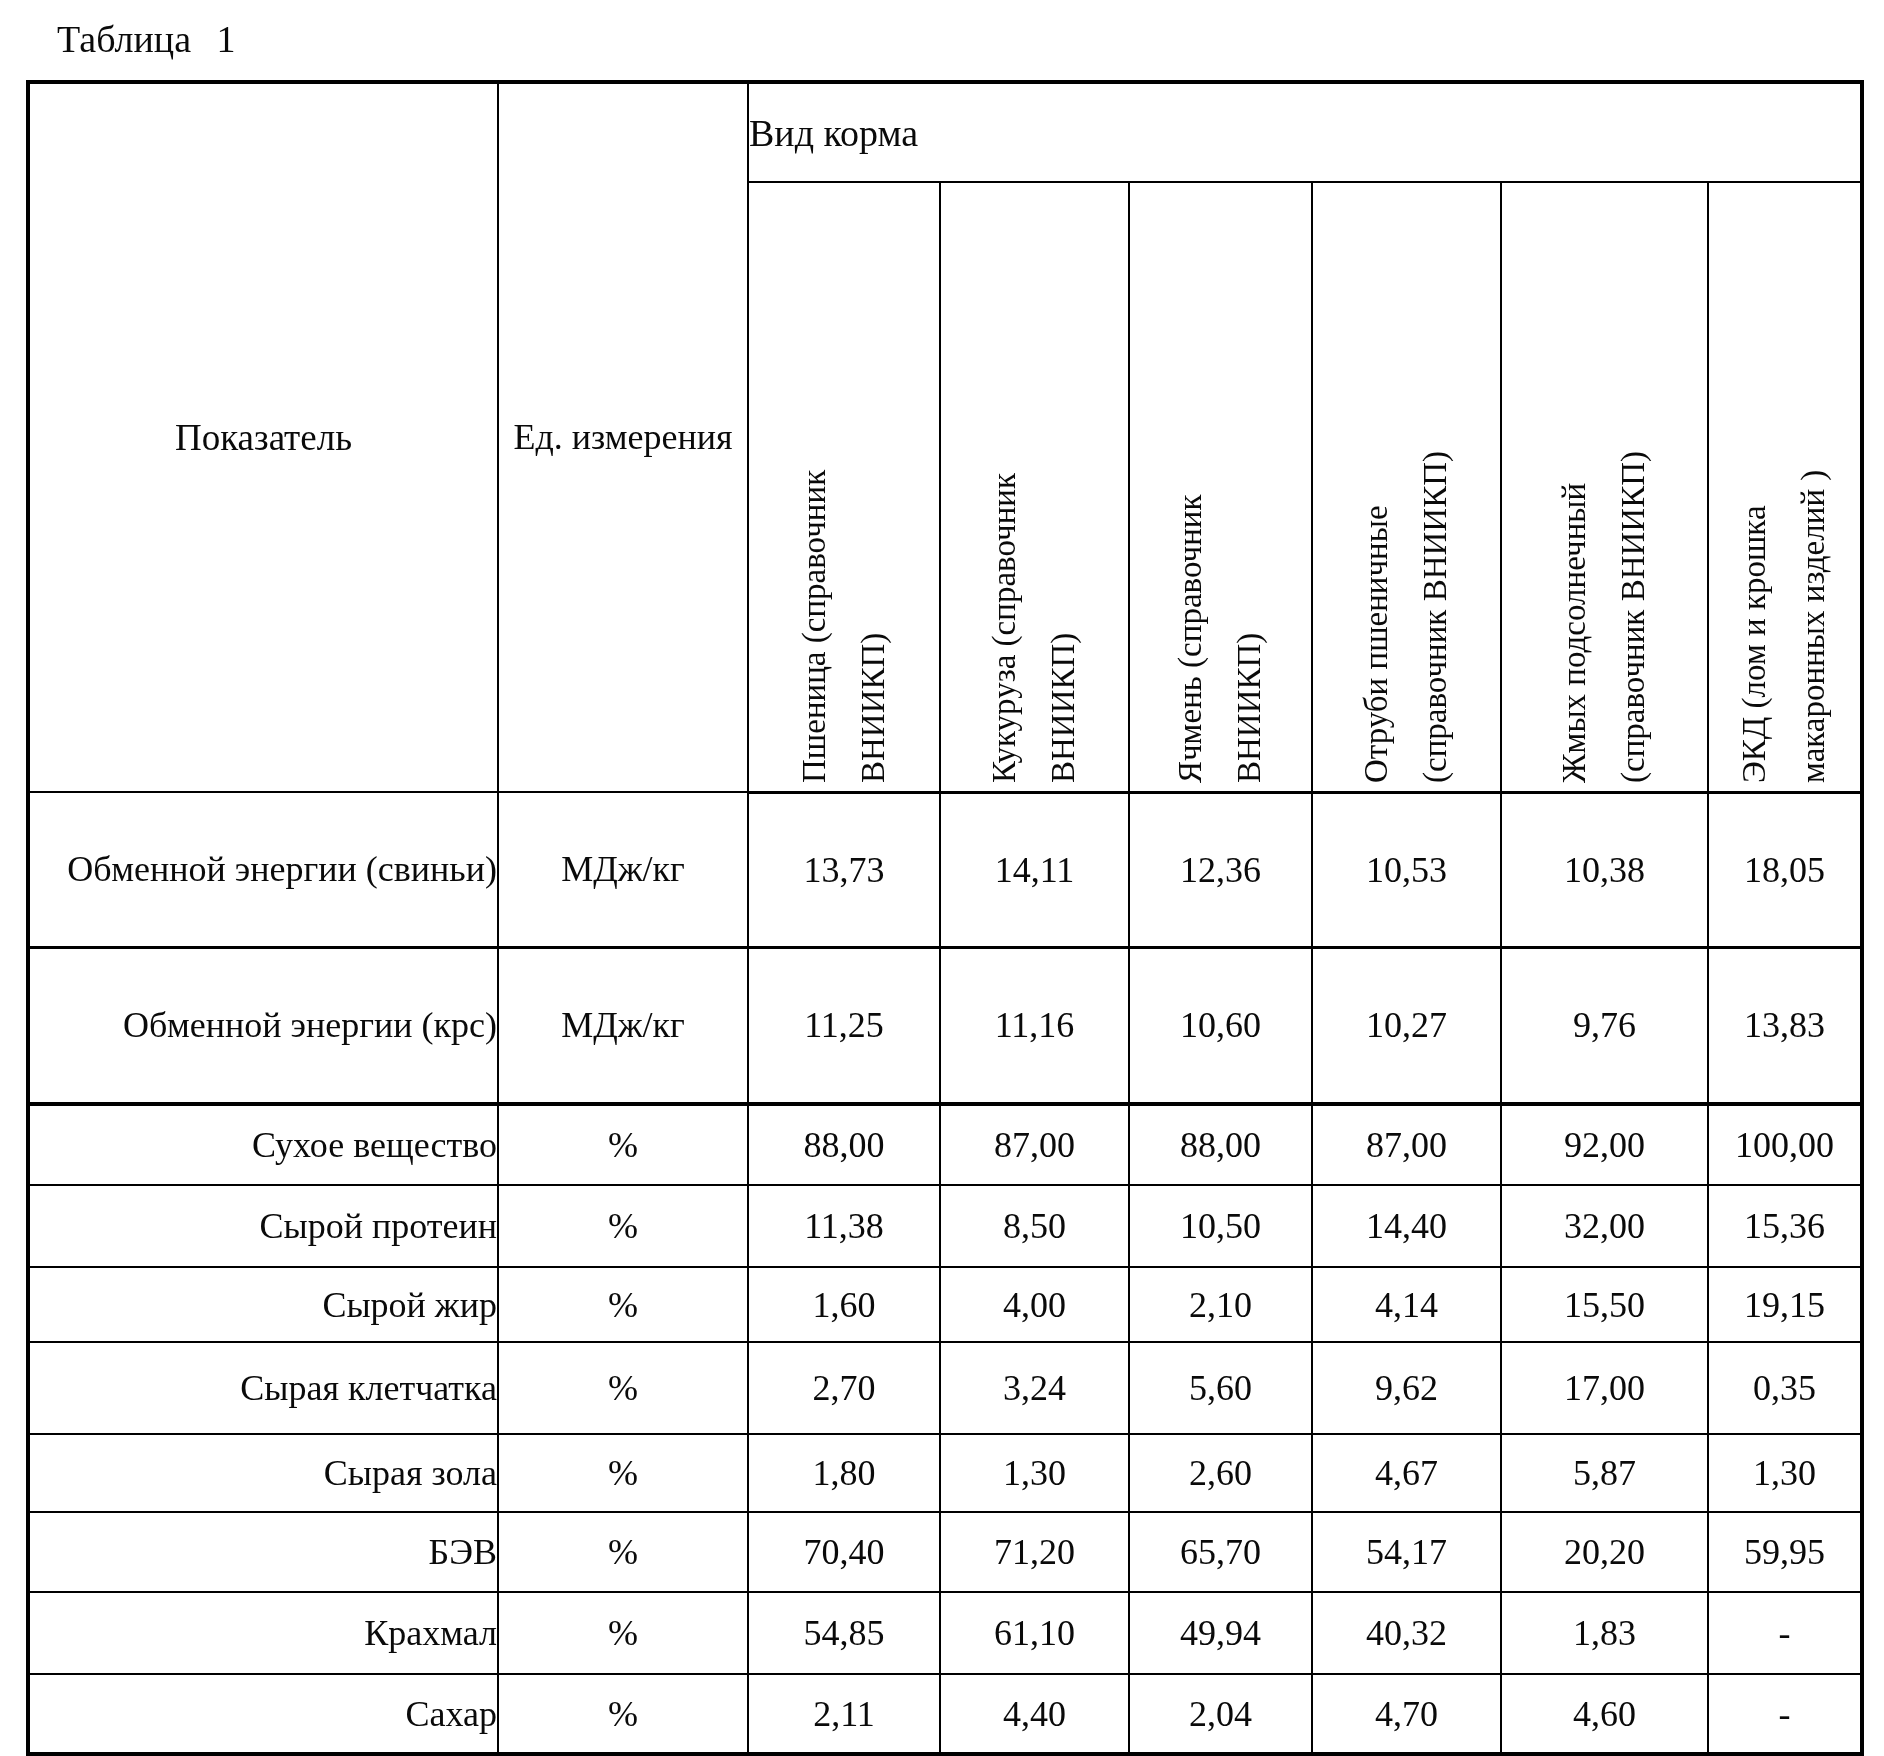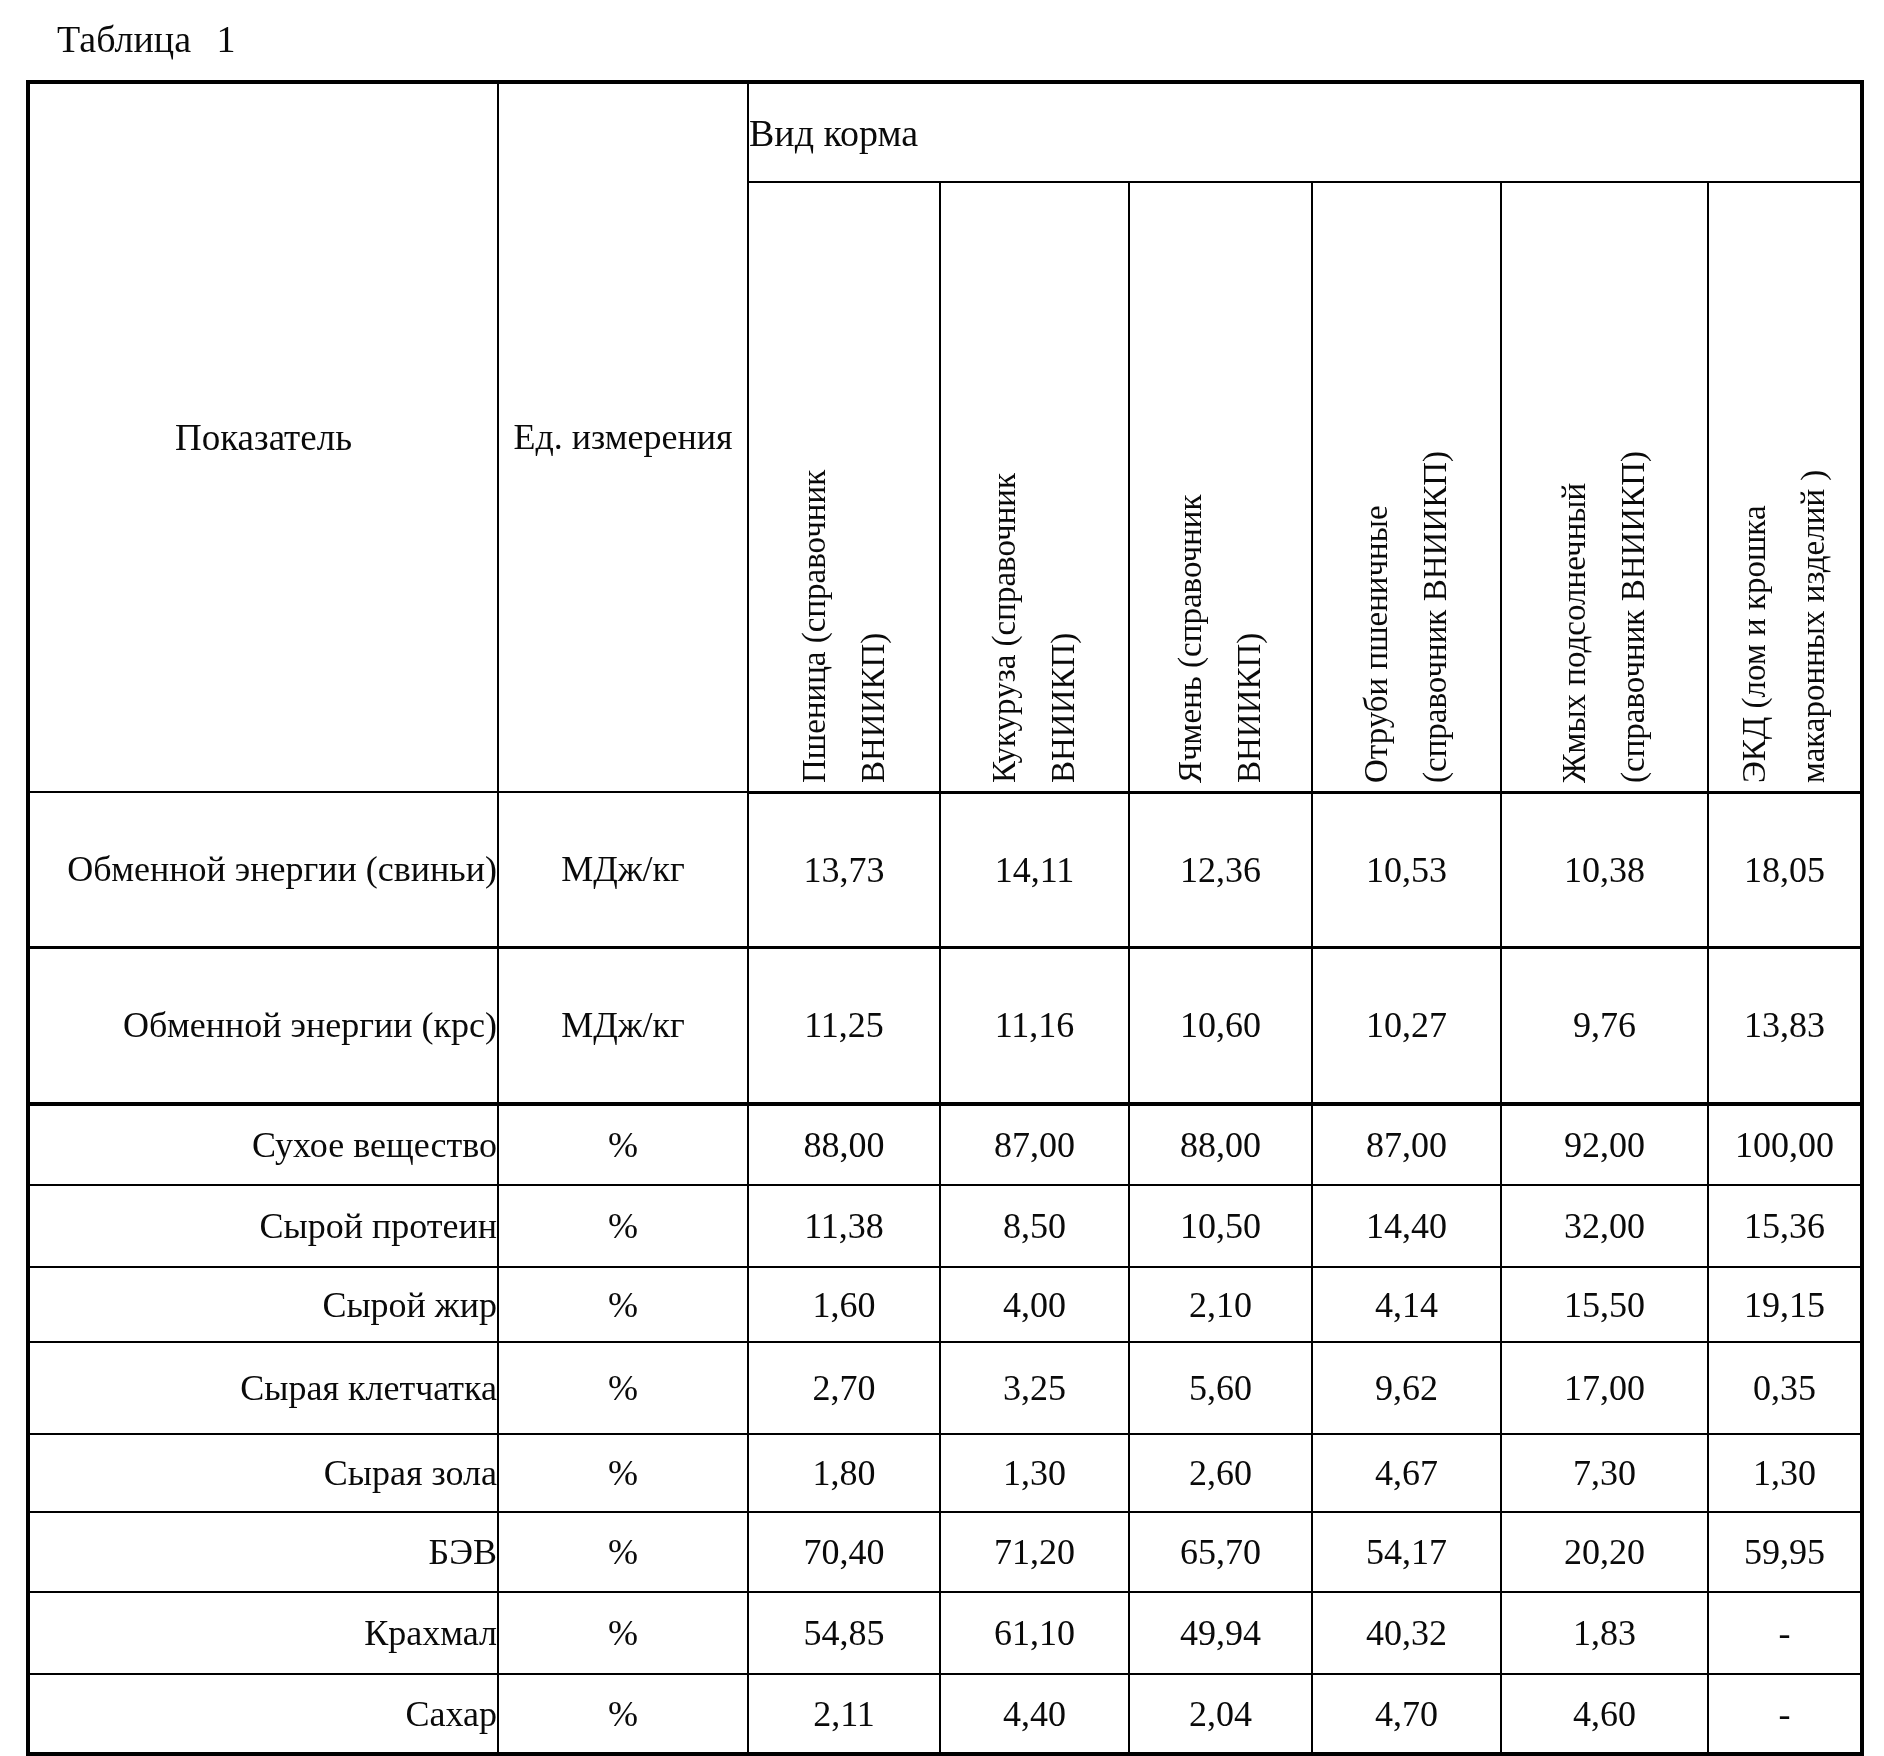--- a/index.html
+++ b/index.html
@@ -188,35 +188,35 @@
       <td class="val">2,10</td>
       <td class="val">4,14</td>
       <td class="val">15,50</td>
       <td class="val">19,15</td>
     </tr>
 
     <tr style="height:92px">
       <td class="ind">Сырая клетчатка</td>
       <td class="unit">%</td>
       <td class="val">2,70</td>
-      <td class="val">3,25</td>
+      <td class="val">3,24</td>
       <td class="val">5,60</td>
       <td class="val">9,62</td>
       <td class="val">17,00</td>
       <td class="val">0,35</td>
     </tr>
 
     <tr style="height:78px">
       <td class="ind">Сырая зола</td>
       <td class="unit">%</td>
       <td class="val">1,80</td>
       <td class="val">1,30</td>
       <td class="val">2,60</td>
       <td class="val">4,67</td>
-      <td class="val">7,30</td>
+      <td class="val">5,87</td>
       <td class="val">1,30</td>
     </tr>
 
     <tr style="height:80px">
       <td class="ind">БЭВ</td>
       <td class="unit">%</td>
       <td class="val">70,40</td>
       <td class="val">71,20</td>
       <td class="val">65,70</td>
       <td class="val">54,17</td>

